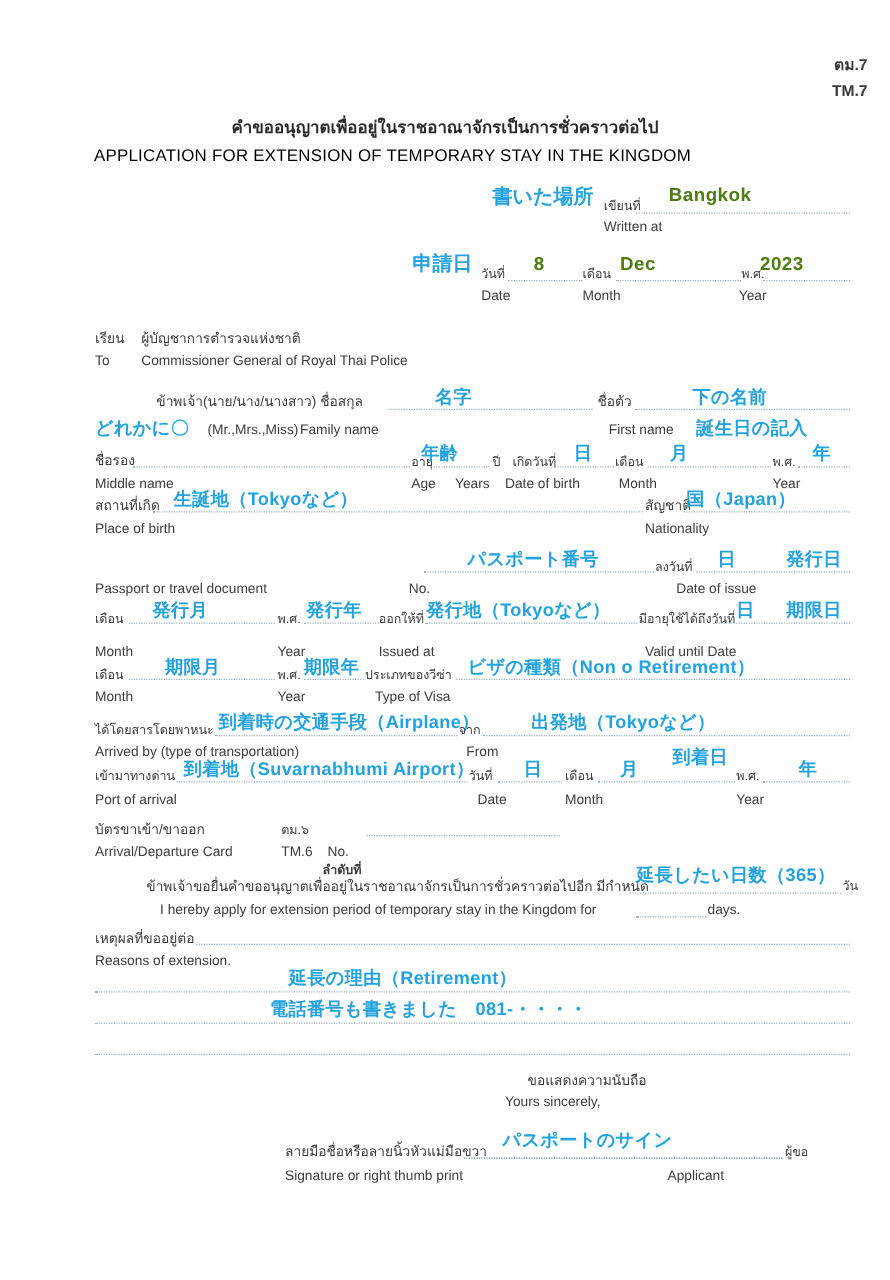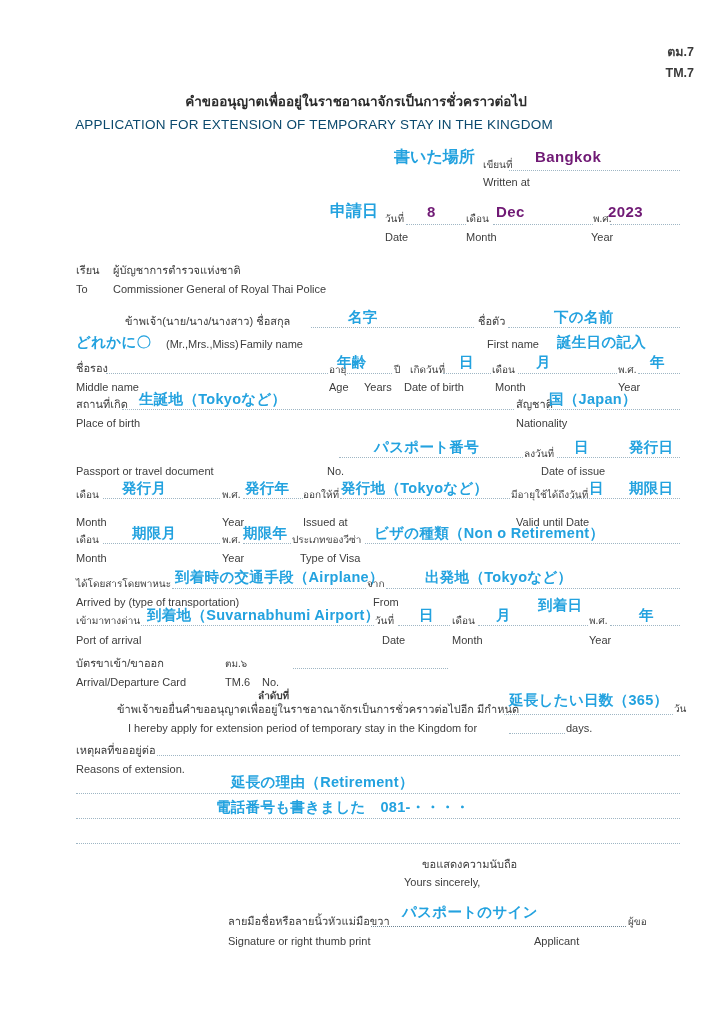--- a/index.html
+++ b/index.html
@@ -30,21 +30,21 @@
   .title-th {
     font-size: 13.5px;
     font-weight: bold;
     color: #2b2b2b;
     width: 712px;
     text-align: center;
     left: 0;
   }
   .title-en {
     font-size: 13.5px;
-    color: #0c4a6e;
+    color: #000000;
     width: 628px;
     text-align: center;
     left: 0;
     letter-spacing: .2px;
   }
   
   .th {
     font-size: 11px;
     color: #3d3d3d;
   }
@@ -60,21 +60,21 @@
     font-weight: bold;
     font-size: 14.5px;
     letter-spacing: .3px;
   }
   .jp-lg {
     color: #23A2DF;
     font-weight: bold;
     font-size: 16px;
   }
   .blue-val {
-    color: #701a75;
+    color: #4d7c0f;
     font-weight: bold;
     font-size: 15px;
     letter-spacing: .4px;
     text-align: right;
   }
   
   .dots {
     position: absolute;
     border-bottom: 1.5px dotted #9fb6c4;
     height: 0;

